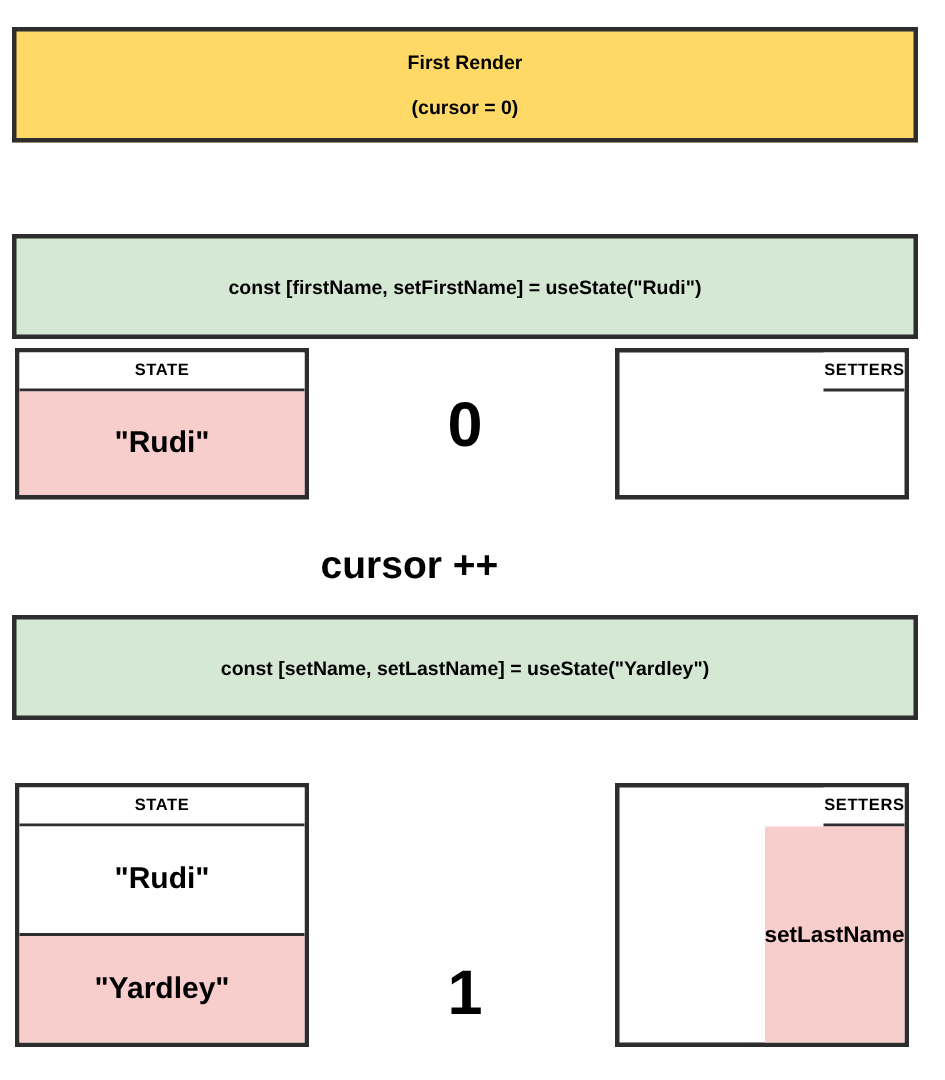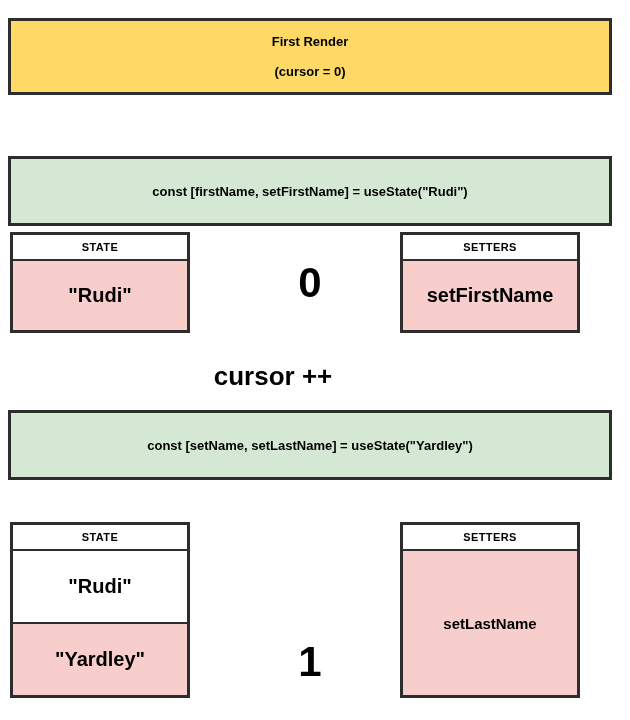--- a/index.html
+++ b/index.html
@@ -28,28 +28,28 @@
   .banner-line { font-size: 13px; line-height: 1; }
   .code {
     width: 604px; height: 70px; left: 8px;
     background: var(--code-fill, #D5E8D4);
     display: flex; align-items: center; justify-content: center;
     font-size: 13px;
   }
   .code1 { top: 120px; margin-top: 36px; }
   .code2 { top: 410px; }
   .table {
-    width: 180px;
+    width: 196px;
     background: #ffffff;
     display: flex; flex-direction: column;
   }
   .state1, .setters1 { top: 232px; height: 101px; }
   .state2, .setters2 { top: 522px; height: 176px; }
   .state1, .state2 { left: 10px; }
-  .setters1, .setters2 { left: 400px; }
+  .setters1, .setters2 { left: 410px; align-items: flex-end; }
   .thead {
     flex: 0 0 24px;
     border-bottom: 2px solid var(--border, #2d2d2d);
     display: flex; align-items: center; justify-content: center;
     font-size: 11px; letter-spacing: 0.4px;
     background: #ffffff;
   }
   .cell {
     flex: 1 1 auto;
     display: flex; align-items: center; justify-content: center;
@@ -90,21 +90,20 @@
 
   <div class="box table state1">
     <div class="thead">STATE</div>
     <div class="cell big highlight">"Rudi"</div>
   </div>
 
   <div class="cursor-num num1">0</div>
 
   <div class="box table setters1">
     <div class="thead">SETTERS</div>
-    <div class="cell big highlight">setFirstName</div>
   </div>
 
   <div class="cursor-label">cursor ++</div>
 
   <div class="box code code2">
     <span>const [setName, setLastName] = useState("Yardley")</span>
   </div>
 
   <div class="box table state2">
     <div class="thead">STATE</div>

